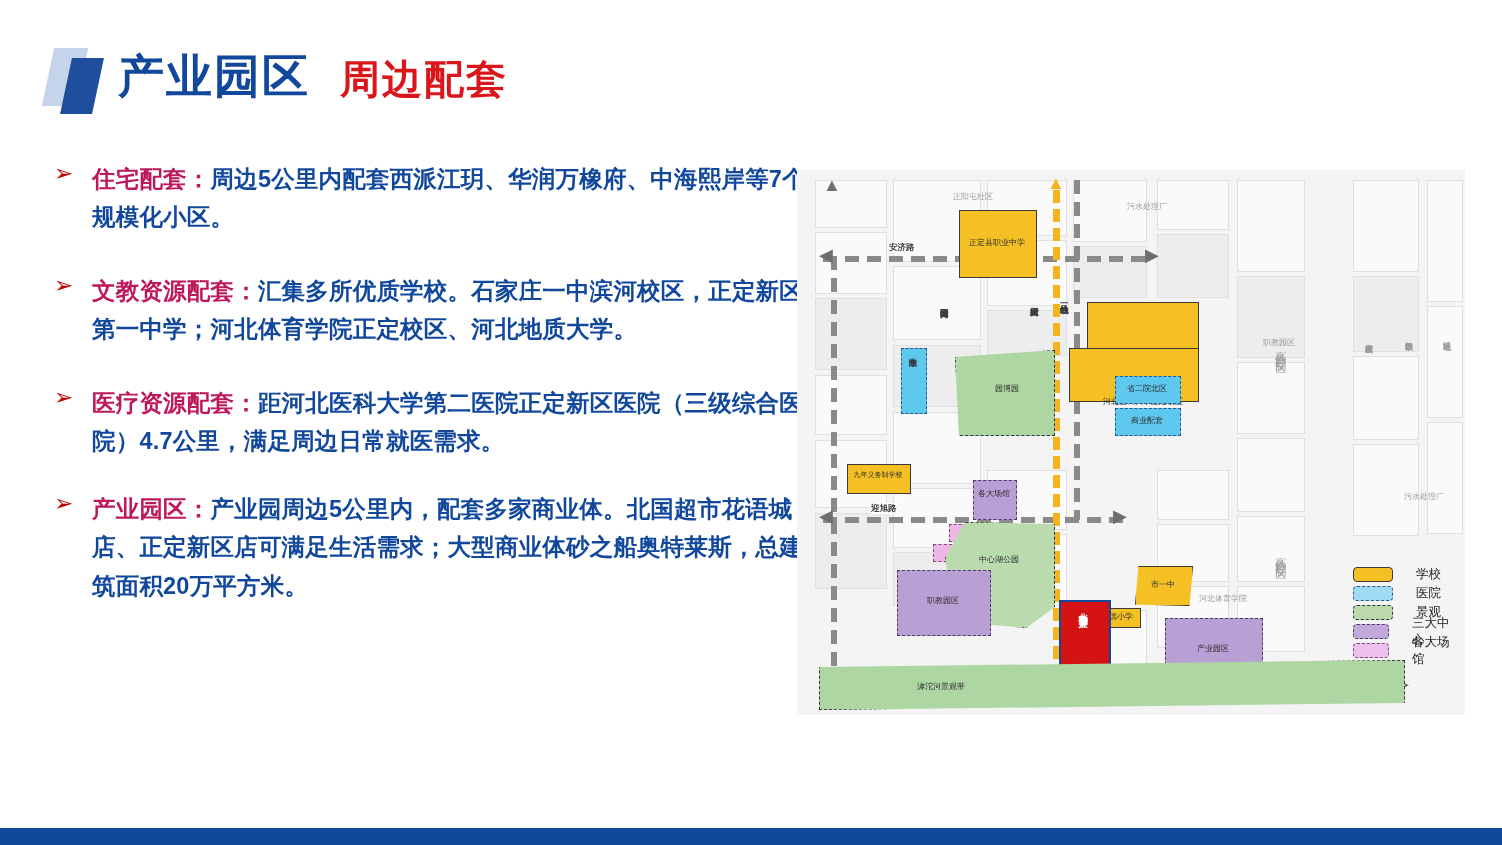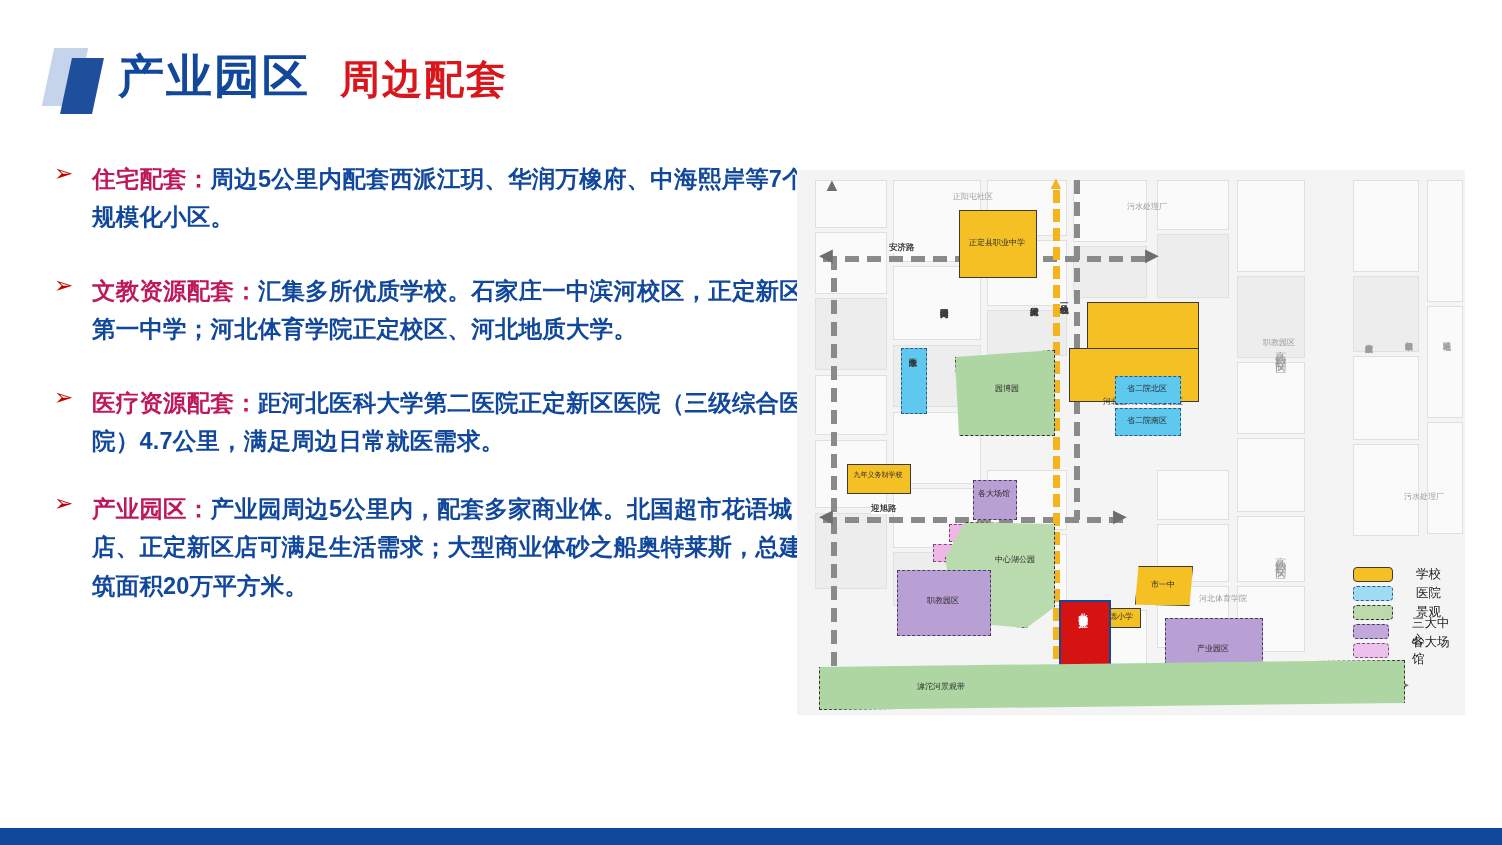--- a/index.html
+++ b/index.html
@@ -227,40 +227,40 @@
   <div class="parcel p-school" style="left:162px;top:40px;width:76px;height:66px;"></div>
   <div class="lbl" style="left:166px;top:68px;width:68px;">正定县职业中学</div>
 
   <div class="parcel p-school" style="left:290px;top:132px;width:110px;height:54px;"></div>
   <div class="parcel p-school" style="left:272px;top:178px;width:128px;height:52px;"></div>
   <div class="lbl" style="left:296px;top:180px;width:100px;line-height:1.5;margin-top:46px;">河北医科大学正定校区</div>
 
   <div class="parcel p-hosp" style="left:318px;top:206px;width:64px;height:26px;"></div>
   <div class="lbl" style="left:320px;top:214px;width:60px;">省二院北区</div>
   <div class="parcel p-hosp" style="left:318px;top:238px;width:64px;height:26px;"></div>
-  <div class="lbl" style="left:320px;top:246px;width:60px;">省二院南区</div>
+  <div class="lbl" style="left:320px;top:246px;width:60px;">商业配套</div>
 
   <div class="parcel p-hosp" style="left:104px;top:178px;width:24px;height:64px;"></div>
   <div class="lbl vert" style="left:110px;top:182px;">永华医院</div>
 
   <div class="parcel p-school" style="left:50px;top:294px;width:62px;height:28px;"></div>
   <div class="lbl" style="left:52px;top:300px;width:58px;line-height:1.3;font-size:7px;">九年义务制学校</div>
 
   <div class="parcel p-green" style="left:158px;top:180px;width:98px;height:84px;clip-path:polygon(0 8%,100% 0,100% 100%,4% 100%);"></div>
   <div class="lbl" style="left:182px;top:214px;width:56px;">园博园</div>
 
   <div class="parcel p-purple" style="left:176px;top:310px;width:42px;height:38px;"></div>
   <div class="lbl" style="left:178px;top:318px;width:38px;line-height:1.4;">各大场馆</div>
 
   <div class="parcel p-pink" style="left:152px;top:354px;width:30px;height:16px;"></div>
   <div class="parcel p-pink" style="left:214px;top:354px;width:28px;height:16px;"></div>
   <div class="parcel p-pink" style="left:136px;top:374px;width:28px;height:16px;"></div>
 
   <div class="parcel p-green2" style="left:148px;top:352px;width:108px;height:104px;clip-path:polygon(18% 0,100% 2%,100% 80%,74% 100%,10% 94%,0 34%);"></div>
-  <div class="lbl" style="left:188px;top:384px;width:60px;line-height:1.6;text-align:center;">中心湖公园</div>
+  <div class="lbl" style="left:172px;top:384px;width:60px;line-height:1.6;text-align:center;">中心湖公园</div>
 
   <div class="parcel p-purple" style="left:100px;top:400px;width:92px;height:64px;"></div>
   <div class="lbl" style="left:104px;top:426px;width:84px;">职教园区</div>
 
   <div class="parcel p-school" style="left:338px;top:396px;width:56px;height:38px;clip-path:polygon(6% 0,100% 0,94% 100%,0 96%);"></div>
   <div class="lbl" style="left:342px;top:410px;width:48px;">市一中</div>
 
   <div class="parcel p-school" style="left:298px;top:438px;width:44px;height:18px;"></div>
   <div class="lbl" style="left:300px;top:442px;width:40px;">匠德小学</div>
 

